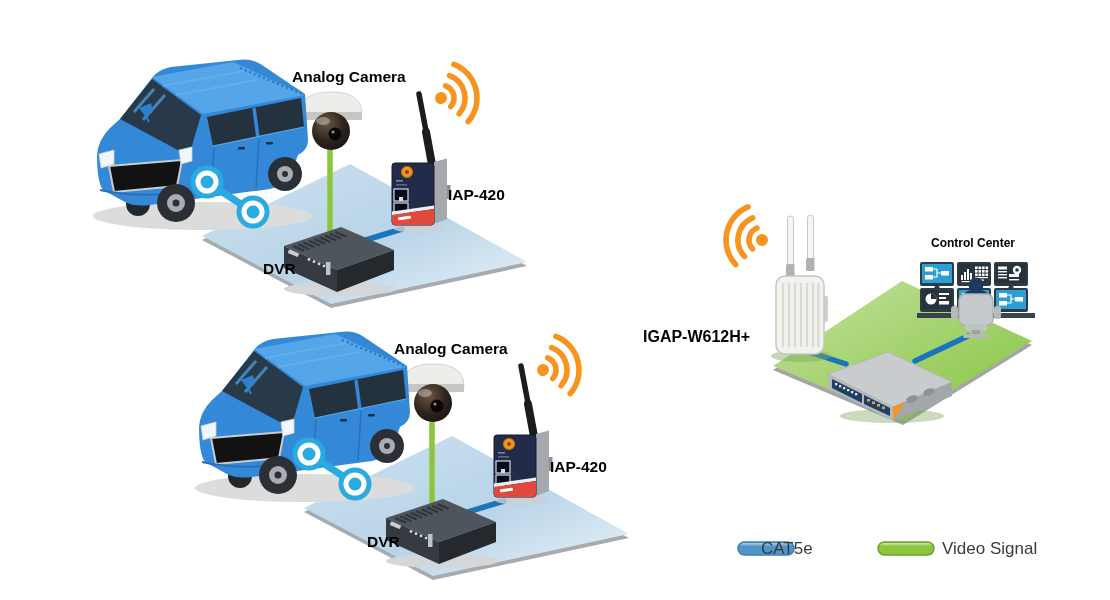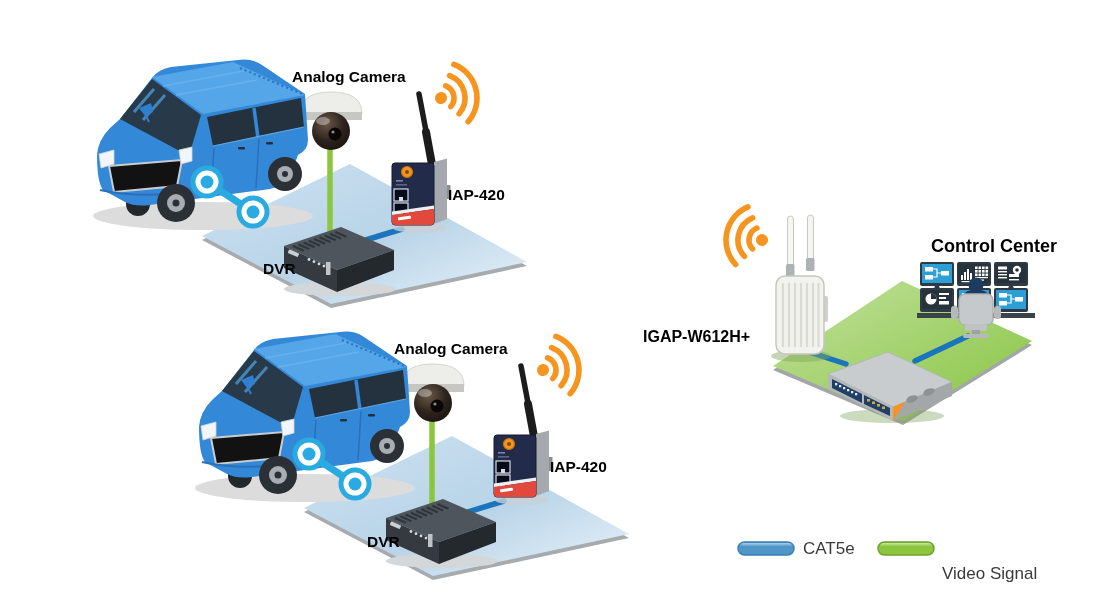--- a/index.html
+++ b/index.html
@@ -330,41 +330,41 @@
 
 <div class="lbl" style="left:292px;top:68px">Analog Camera</div>
 <div class="lbl" style="left:448px;top:186px">IAP-420</div>
 <div class="lbl" style="left:263px;top:260px">DVR</div>
 
 <div class="lbl" style="left:394px;top:340px">Analog Camera</div>
 <div class="lbl" style="left:550px;top:458px">IAP-420</div>
 <div class="lbl" style="left:367px;top:533px">DVR</div>
 
 <div class="lbl" style="left:643px;top:328px;font-size:16px">IGAP-W612H+</div>
-<div class="lbl" style="left:931px;top:236px;font-size:18px">Control Center</div>
+<div class="lbl" style="left:931px;top:236px;font-size:12px">Control Center</div>
 
 <div>
   <svg class="pill" style="left:737px;top:541px" width="58" height="15">
     <defs>
       <linearGradient id="shineB" x1="0" y1="0" x2="0" y2="1">
         <stop offset="0" stop-color="#FFFFFF" stop-opacity="0.55"></stop>
         <stop offset="0.5" stop-color="#FFFFFF" stop-opacity="0"></stop>
       </linearGradient>
     </defs>
     <rect x="1" y="1" width="56" height="13" rx="6.5" stroke="#3F7FB2" stroke-width="1.5" fill="#4E96C8"></rect>
     <rect x="3" y="2" width="52" height="7" rx="3.5" fill="url(#shineB)"></rect>
   </svg>
-  <div class="legend-text" style="left:803px;top:539px">CAT5e</div>
+  <div class="legend-text" style="left:761px;top:539px">CAT5e</div>
 
   <svg class="pill" style="left:877px;top:541px" width="58" height="15">
     <defs>
       <linearGradient id="shineG" x1="0" y1="0" x2="0" y2="1">
         <stop offset="0" stop-color="#FFFFFF" stop-opacity="0.55"></stop>
         <stop offset="0.5" stop-color="#FFFFFF" stop-opacity="0"></stop>
       </linearGradient>
     </defs>
     <rect x="1" y="1" width="56" height="13" rx="6.5" stroke="#6FA22C" stroke-width="1.5" fill="#8CC63E"></rect>
     <rect x="3" y="2" width="52" height="7" rx="3.5" fill="url(#shineG)"></rect>
   </svg>
-  <div class="legend-text" style="left:942px;top:564px">Video Signal</div>
+  <div class="legend-text" style="left:942px;top:539px">Video Signal</div>
 </div>
 
 </div>
 
 </body></html>

